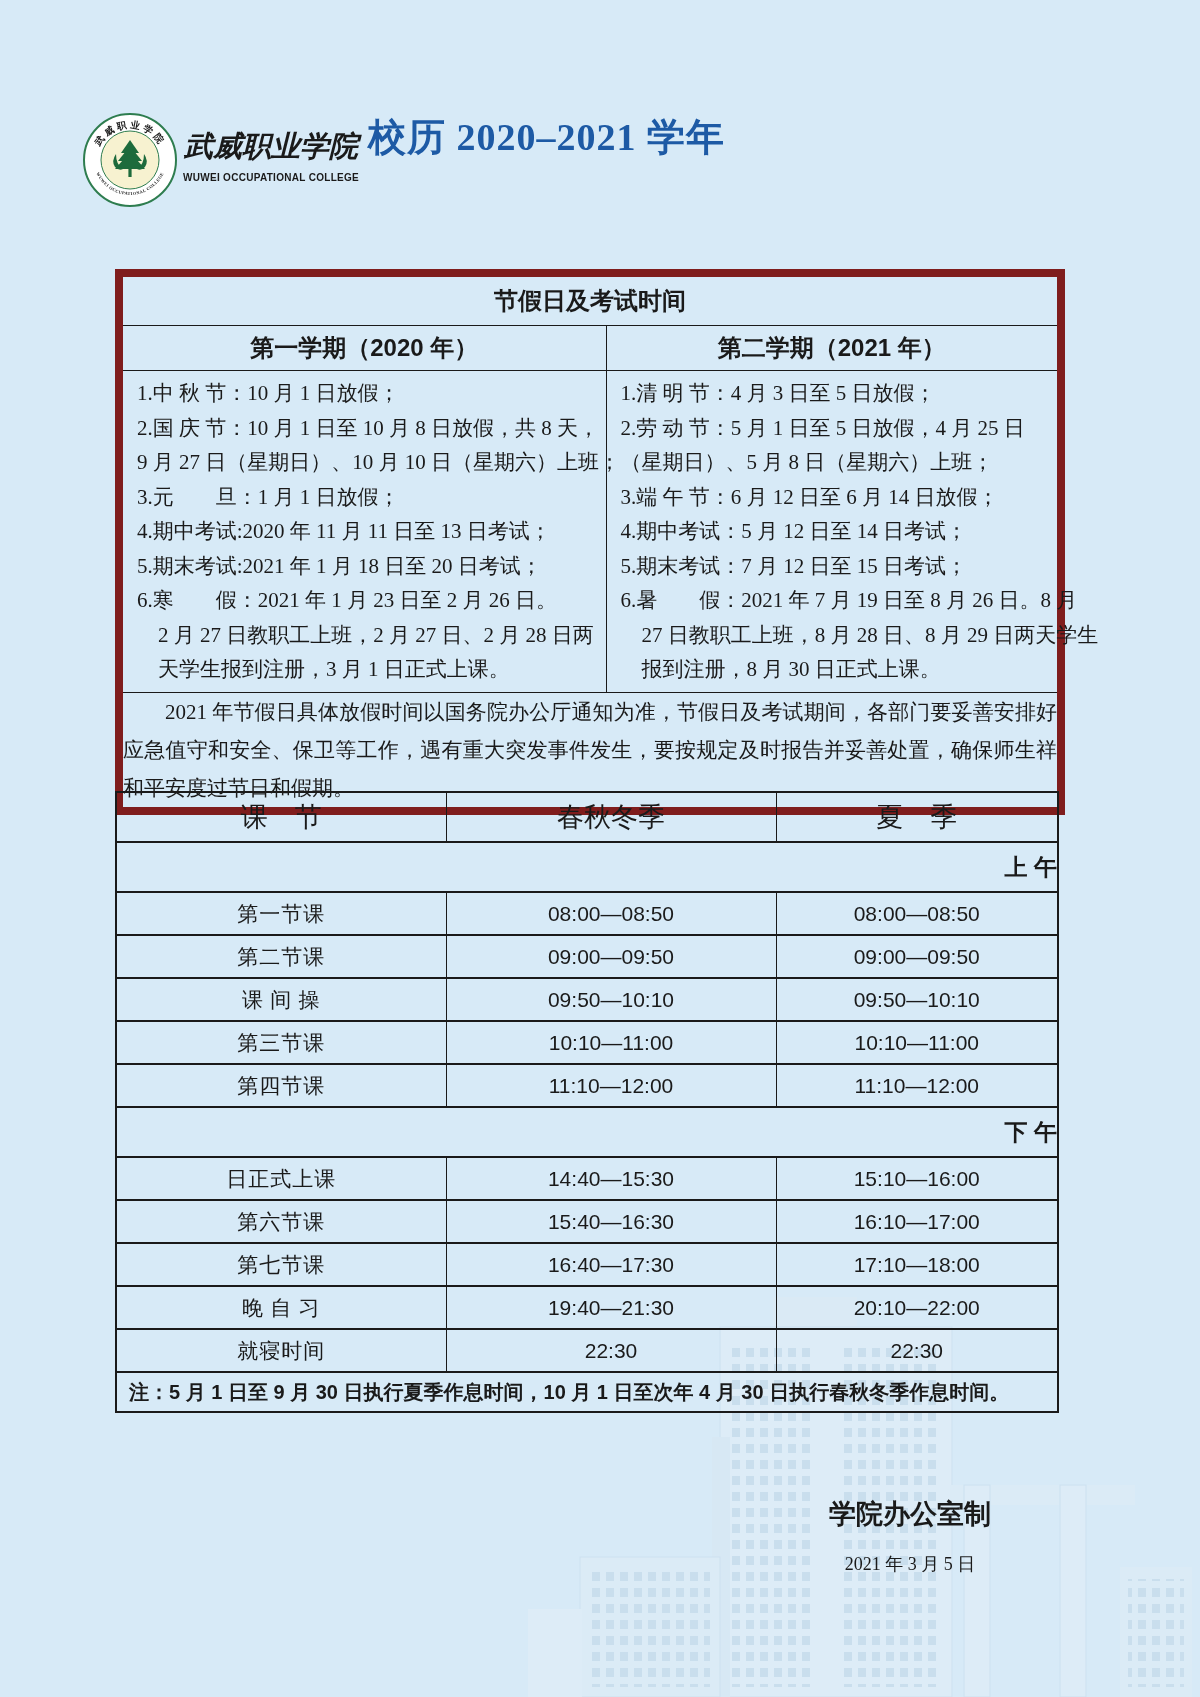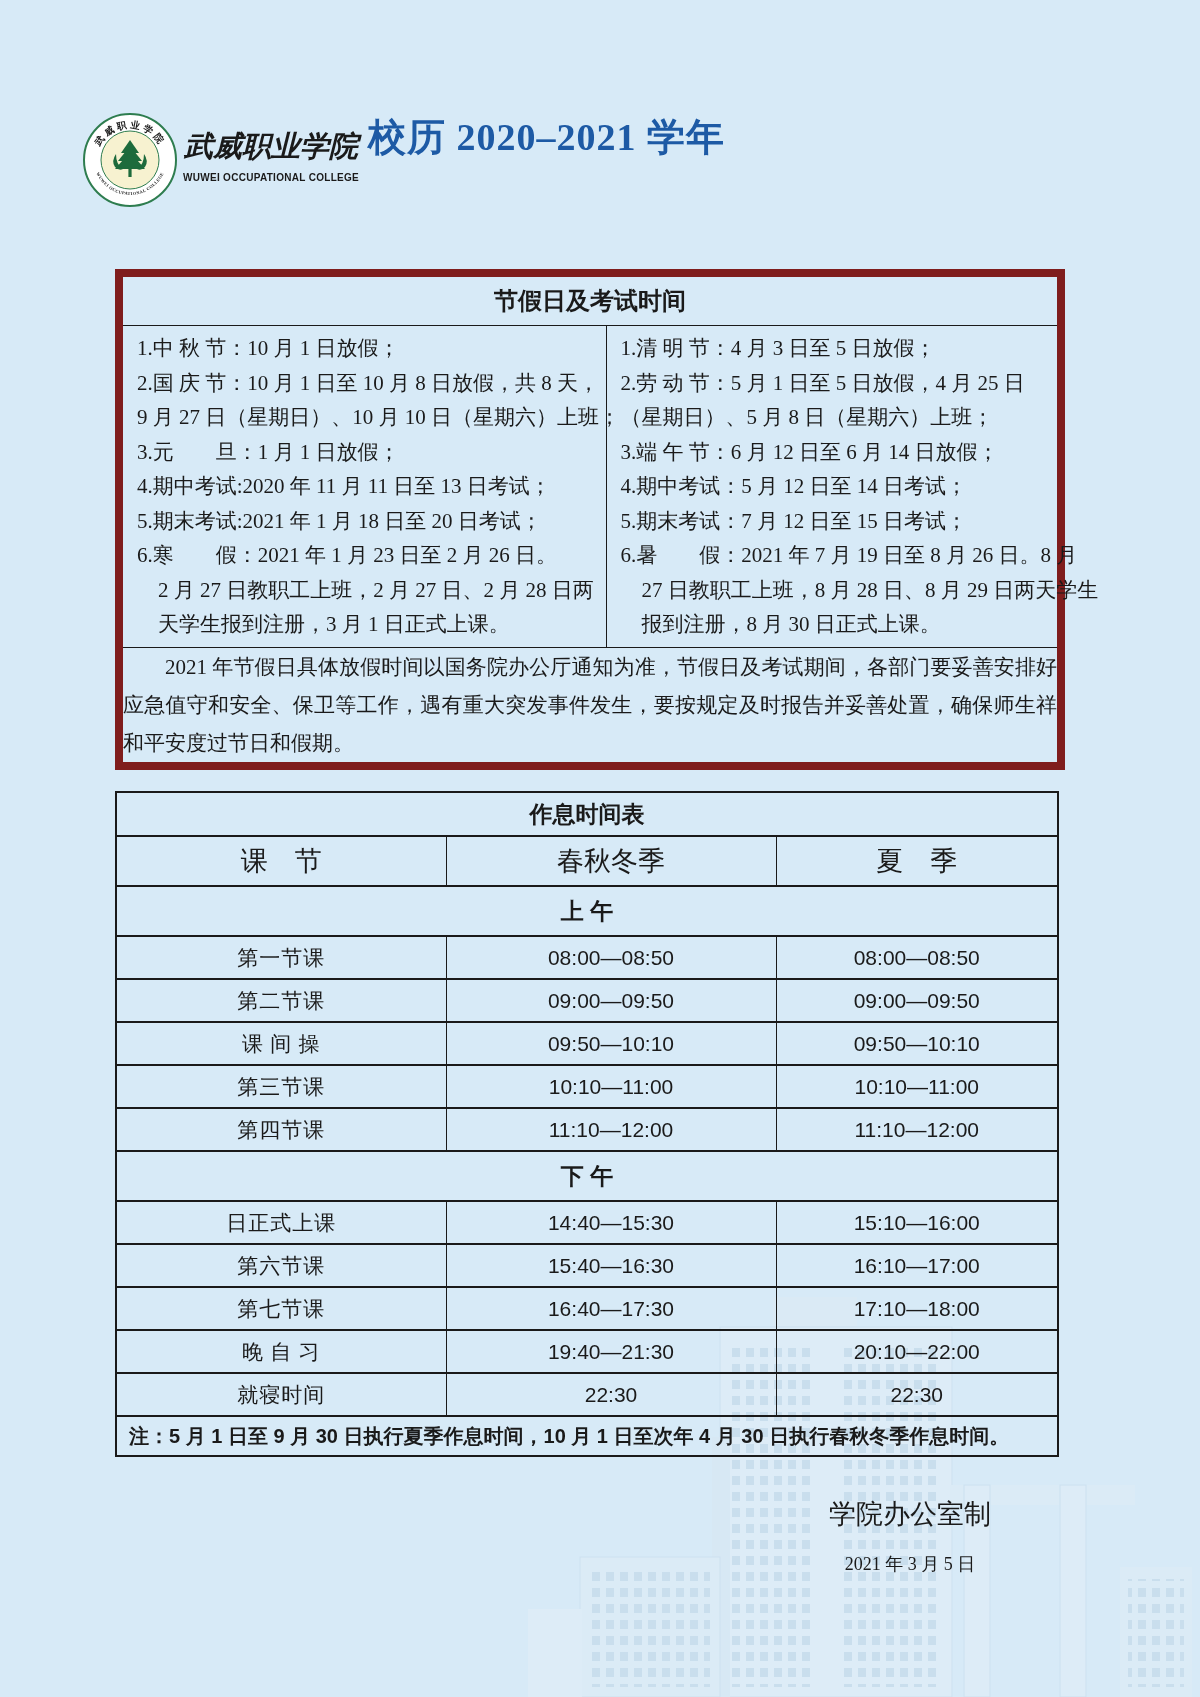--- a/index.html
+++ b/index.html
@@ -29,28 +29,28 @@
   .holiday .sem-body{vertical-align:top;padding:5px 8px 5px 14px;font-size:21px;}
   .hline{line-height:34.5px;white-space:nowrap;}
   .hline.ind{padding-left:21px;}
   .note-cell{padding:8px 18px 10px 18px;}
   .note-cell p{margin:0;font-size:21px;line-height:38px;text-indent:2em;text-align:justify;}
   
   table.sched{top:791px;border:2px solid #1a1a1a;}
   .sched td{border-top-width:2px;border-bottom-width:2px;text-align:center;vertical-align:middle;}
   .sched .t2-title{height:42px;font-family:"Liberation Sans",sans-serif;font-weight:bold;font-size:23px;}
   .sched .col-h{height:48px;font-family:"Liberation Sans",sans-serif;font-weight:normal;font-size:27px;}
-  .sched .sect{height:48px;font-family:"Liberation Sans",sans-serif;font-weight:bold;font-size:23px;}
+  .sched .sect{height:48px;font-family:"Liberation Sans",sans-serif;font-weight:bold;font-size:23px;text-align:right;}
   .sched .p{height:41px;font-size:21px;letter-spacing:1px;}
   .sched .t{height:41px;font-family:"Liberation Sans",sans-serif;font-size:21px;}
   .sched .note2{height:38px;text-align:left;padding-left:12px;
        font-family:"Liberation Sans",sans-serif;font-weight:bold;font-size:20px;}
   
   .footer{position:absolute;left:700px;top:1496px;width:420px;text-align:center;z-index:2;}
-  .issuer{font-family:"Liberation Sans",sans-serif;font-weight:normal;font-size:27px;}
+  .issuer{font-family:"Liberation Sans",sans-serif;font-weight:bold;font-size:27px;}
   .fdate{font-size:18px;margin-top:20px;}
 </style>
 </head>
 <body>
 
 <div class="page">
 
   <svg class="wm" width="680" height="560" viewBox="0 0 680 560">
     <defs>
       <pattern id="wm-win" width="14" height="16" patternUnits="userSpaceOnUse">
@@ -107,20 +107,24 @@
   <table class="tbl holiday">
     <colgroup>
         <col style="width:487px">
         <col style="width:455px">
       </colgroup>
     <tbody>
         <tr>
       <td colspan="2" class="t-title">节假日及考试时间</td>
     </tr>
     <tr>
+      <td class="sem-h">第一学期（2020 年）</td>
+      <td class="sem-h">第二学期（2021 年）</td>
+    </tr>
+    <tr>
       <td class="sem-body">
         <div class="hline">1.中 秋 节：10 月 1 日放假；</div>
         <div class="hline">2.国 庆 节：10 月 1 日至 10 月 8 日放假，共 8 天，</div>
         <div class="hline">9 月 27 日（星期日）、10 月 10 日（星期六）上班；</div>
         <div class="hline">3.元　　旦：1 月 1 日放假；</div>
         <div class="hline">4.期中考试:2020 年 11 月 11 日至 13 日考试；</div>
         <div class="hline">5.期末考试:2021 年 1 月 18 日至 20 日考试；</div>
         <div class="hline">6.寒　　假：2021 年 1 月 23 日至 2 月 26 日。</div>
         <div class="hline ind">2 月 27 日教职工上班，2 月 27 日、2 月 28 日两</div>
         <div class="hline ind">天学生报到注册，3 月 1 日正式上课。</div>
@@ -145,23 +149,20 @@
   </tbody>
     </table>
 
   <table class="tbl sched">
     <colgroup>
         <col style="width:330px">
         <col style="width:330px">
         <col style="width:282px">
       </colgroup>
     <tbody>
-        <tr>
-      <td colspan="3" class="t2-title">作息时间表</td>
-    </tr>
     <tr>
       <td class="col-h">课　节</td>
       <td class="col-h">春秋冬季</td>
       <td class="col-h">夏　季</td>
     </tr>
     <tr>
           <td colspan="3" class="sect">上 午</td>
         </tr>
     <tr>
       <td class="p">第一节课</td>

